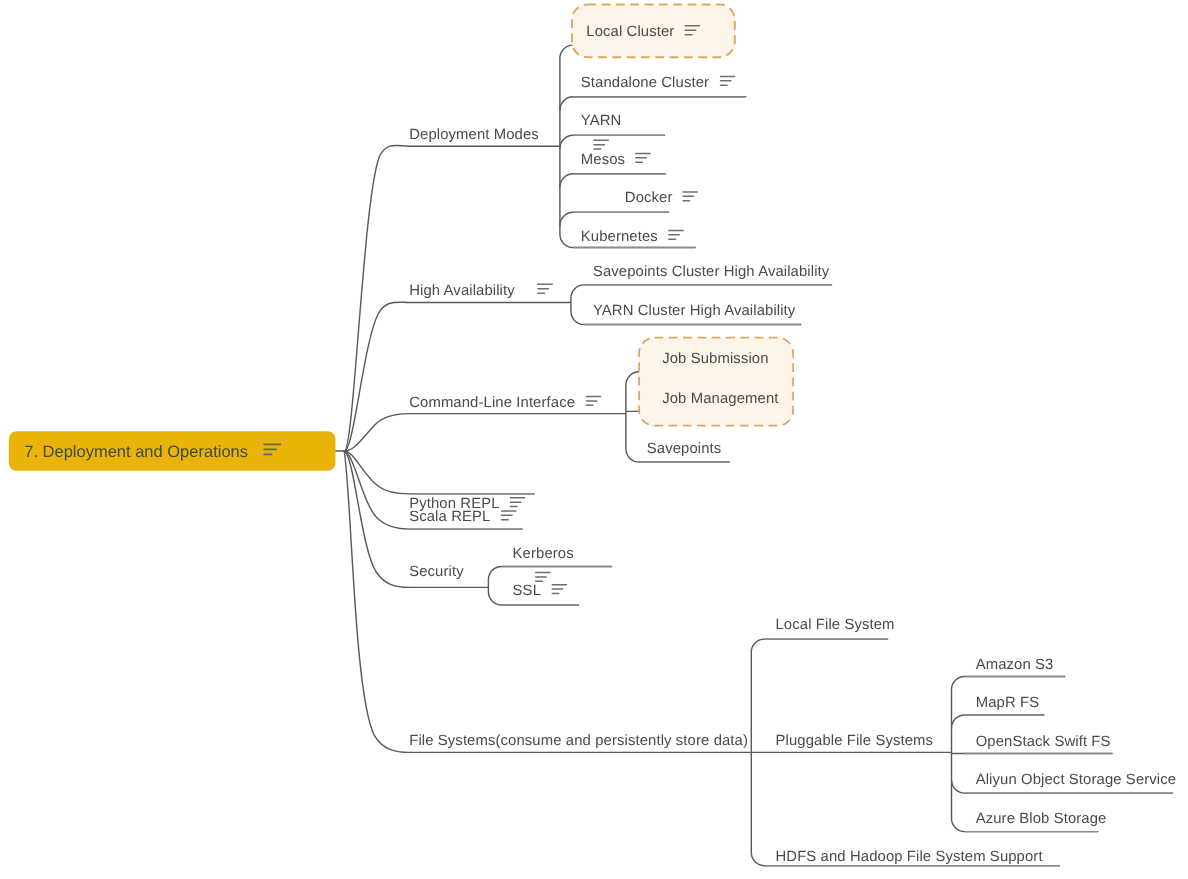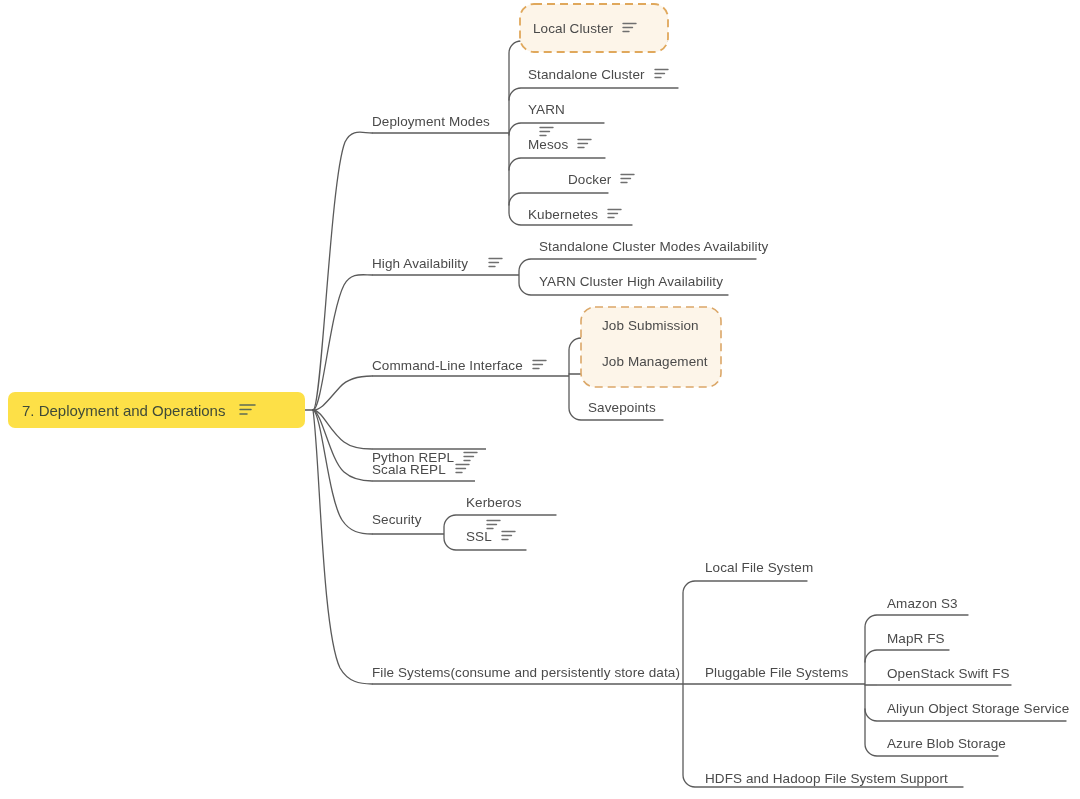--- a/index.html
+++ b/index.html
@@ -14,21 +14,21 @@
   .node-label{
     position:absolute;
     font-size:13.5px;
     color:#4a4a4a;
     white-space:nowrap;
     line-height:1;
     letter-spacing:0.1px;
   }
   .root-node{
     position:absolute;
-    background:#fde047;
+    background:#eab308;
     border-radius:7px;
     display:flex;
     align-items:center;
     padding:0 14px;
     box-sizing:border-box;
     font-size:15px;
     color:#3f4a38;
     white-space:nowrap;
   }
   .root-node .root-text{margin-right:14px;}
@@ -239,21 +239,21 @@
         <g stroke="#6f6f6f" stroke-width="1.4" stroke-linecap="round">
           <line x1="1" y1="1.5" x2="14" y2="1.5"></line>
           <line x1="1" y1="5.5" x2="10.5" y2="5.5"></line>
           <line x1="1" y1="9.5" x2="7" y2="9.5"></line>
         </g>
       </svg>
   </span>
 </div>
 
 <div class="node-label" style="left:539px;top:240px;">
-  <span>Standalone Cluster Modes Availability</span>
+  <span>Savepoints Cluster High Availability</span>
 </div>
 
 <div class="node-label" style="left:539px;top:275px;">
   <span>YARN Cluster High Availability</span>
 </div>
 
 <div class="node-label leaf" style="left:372px;top:359px;">
   <span>Command-Line Interface</span>
   <span class="note-icon">
     <svg width="15" height="11" viewBox="0 0 15 11">

